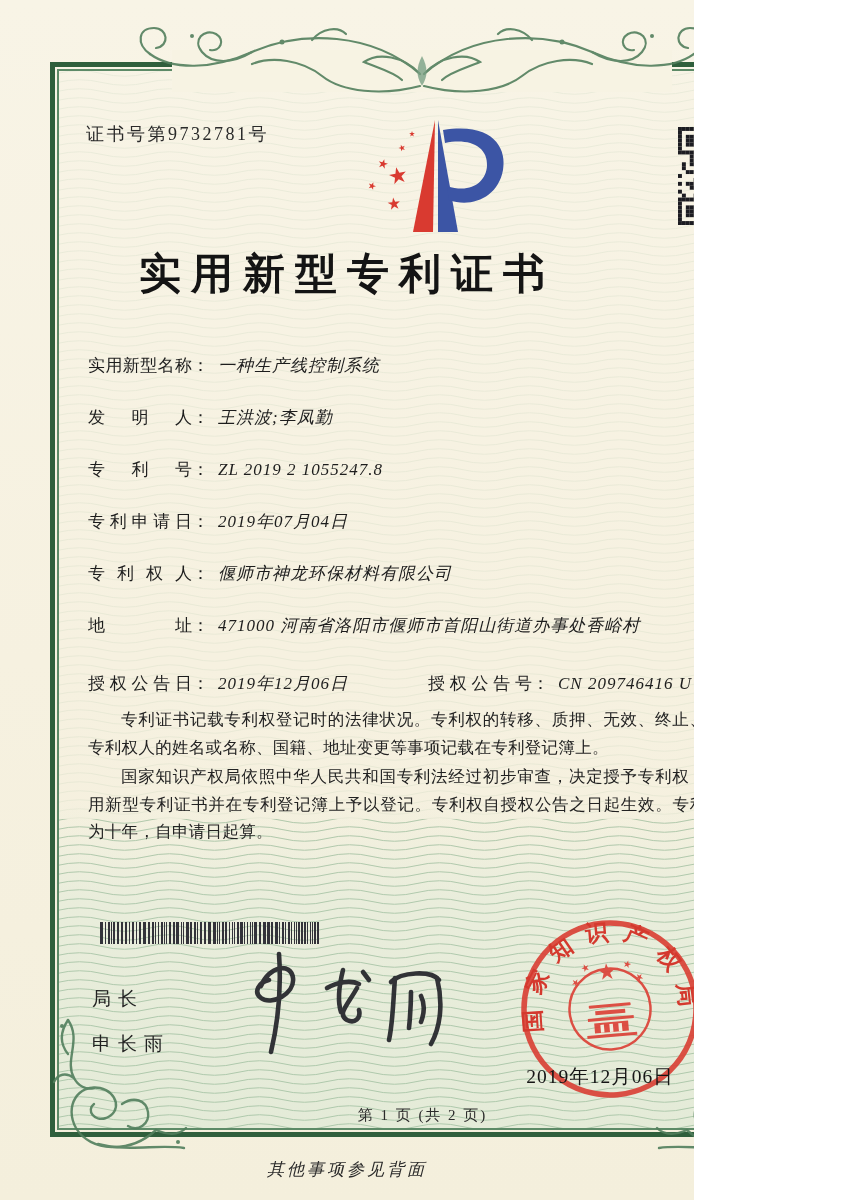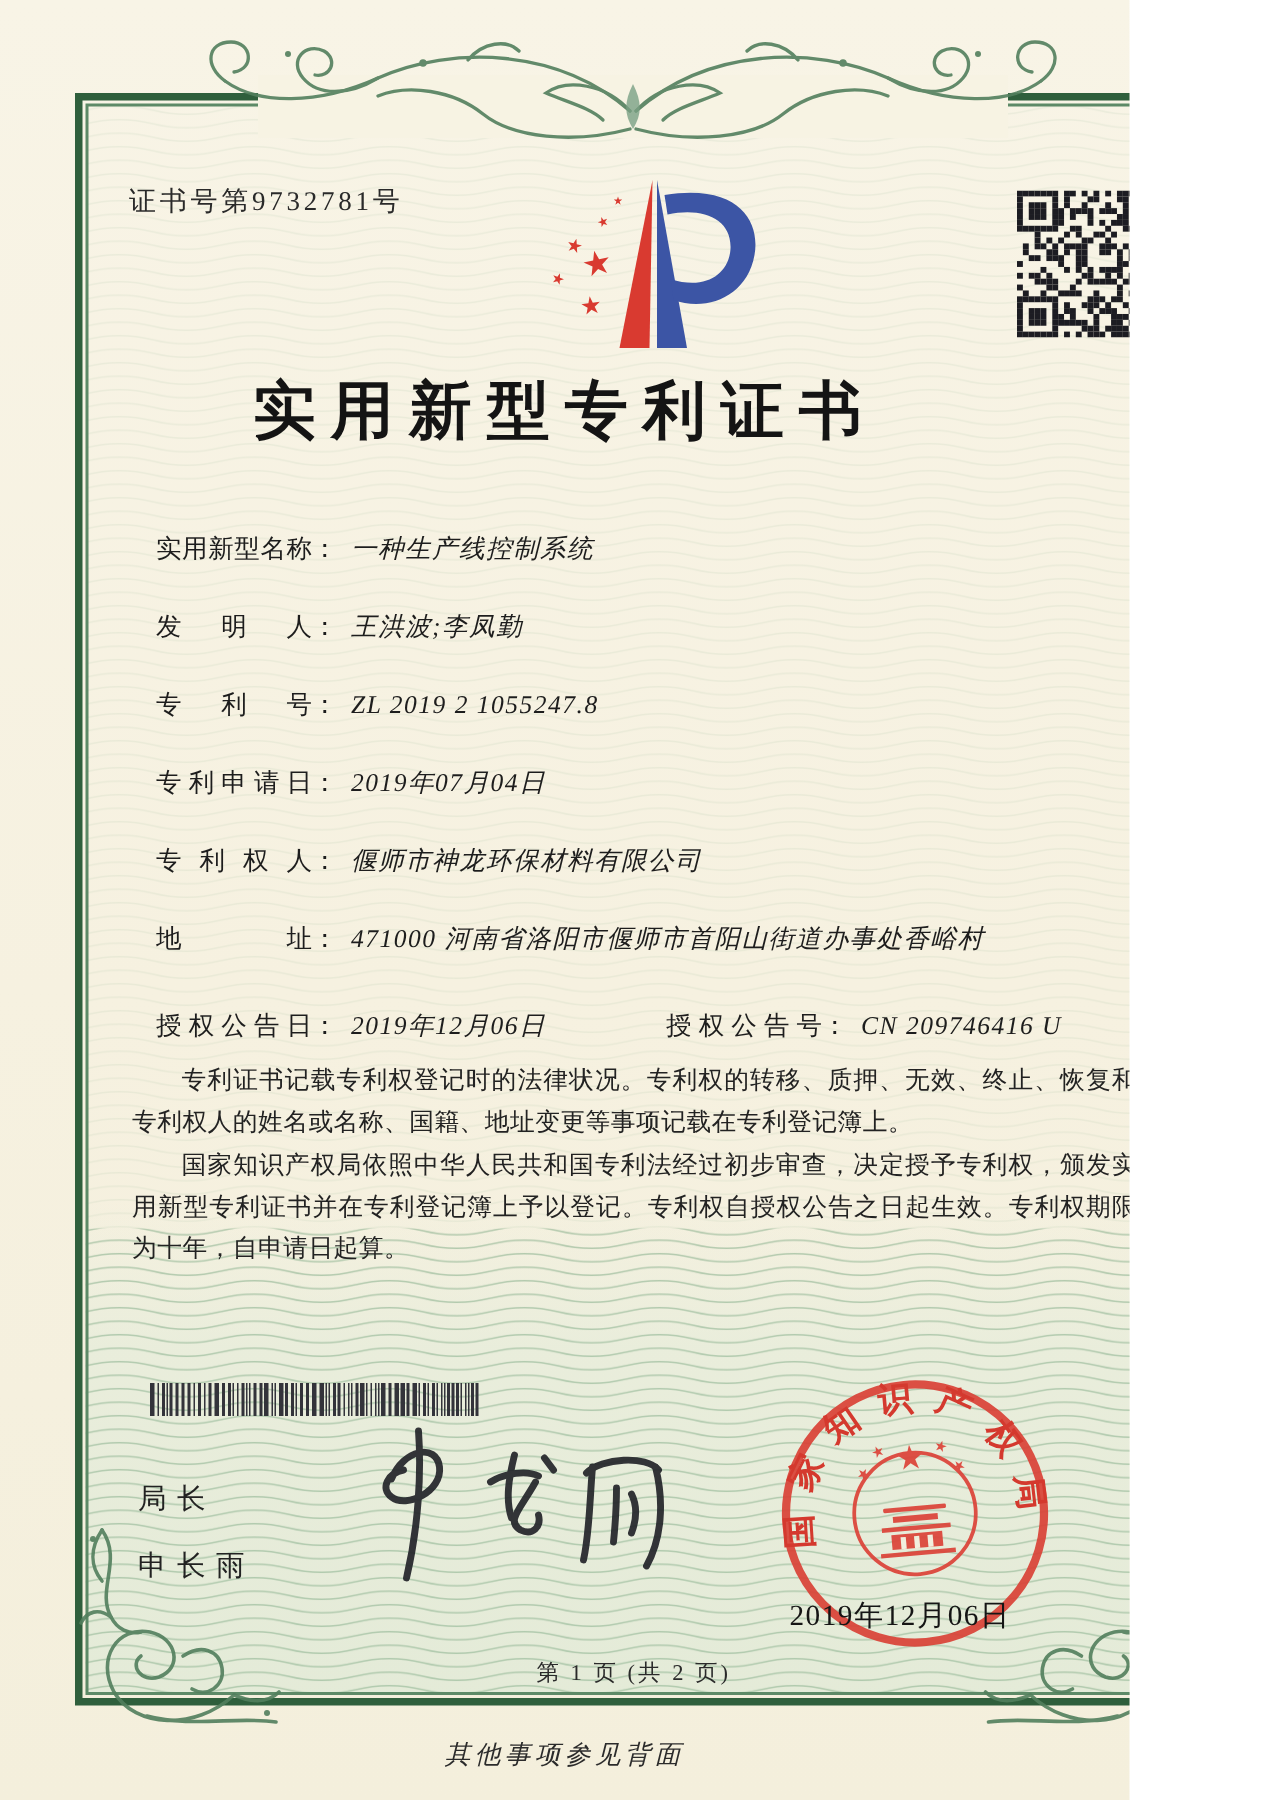--- a/index.html
+++ b/index.html
@@ -1,29 +1,29 @@
 <!DOCTYPE html>
 <html><head>
 <meta charset="utf-8">
 <style>
   html,body{margin:0;padding:0;}
   .page{
-    position:relative; width:753px; height:1200px; overflow:hidden;
+    position:relative; width:694px; height:1200px; overflow:hidden;
     background:linear-gradient(180deg,#f8f4e6 0%,#f6f1e0 55%,#f4efdc 100%);
     font-family:"Liberation Serif","DejaVu Serif",serif; color:#1d1d1d;
   }
   .frame{position:absolute; left:50px; top:62px; width:745px; height:1075px;
     border:5px solid #2f5f3c; box-sizing:border-box;}
   .frame::after{content:""; position:absolute; inset:2px; border:2px solid #5d8a67;}
   .cert-no{position:absolute; left:86px; top:122px; font-size:18px; letter-spacing:2.5px; color:#2a2a2a;}
   .title{position:absolute; left:0; right:0; top:246px; text-align:center;
     font-size:42px; font-weight:bold; letter-spacing:10px; color:#141414;}
   .fields{position:absolute; left:88px; top:354px; width:670px;}
   .frow{position:relative; height:28px; margin-bottom:24px; white-space:nowrap; font-size:17px;}
-  .flabel{display:inline-block; width:104px; text-align:justify; text-align-last:justify; vertical-align:top;margin-left:16px;}
+  .flabel{display:inline-block; width:104px; text-align:justify; text-align-last:justify; vertical-align:top;}
   .fcolon{margin-right:9px;}
   .fvalue{letter-spacing:1px;font-style:italic;}
   .grant2{position:absolute; left:340px; top:0;}
   .paras{position:absolute; left:88px; top:706px; width:670px; font-size:16.5px;
     line-height:27.5px; letter-spacing:0.3px; color:#222; text-align:justify;}
   .paras p{margin:0 0 2px 0; text-indent:2em;}
   .sig-title{position:absolute; left:92px; top:986px; font-size:19px; letter-spacing:7px; color:#222;text-align:right;}
   .sig-name{position:absolute; left:92px; top:1031px; font-size:19px; letter-spacing:7px; color:#222;font-family:Liberation Serif, serif;}
   .seal-date{position:absolute; left:505px; top:1063px; width:190px; text-align:center;
     font-size:19.5px; letter-spacing:1px; color:#151515; z-index:6;}

